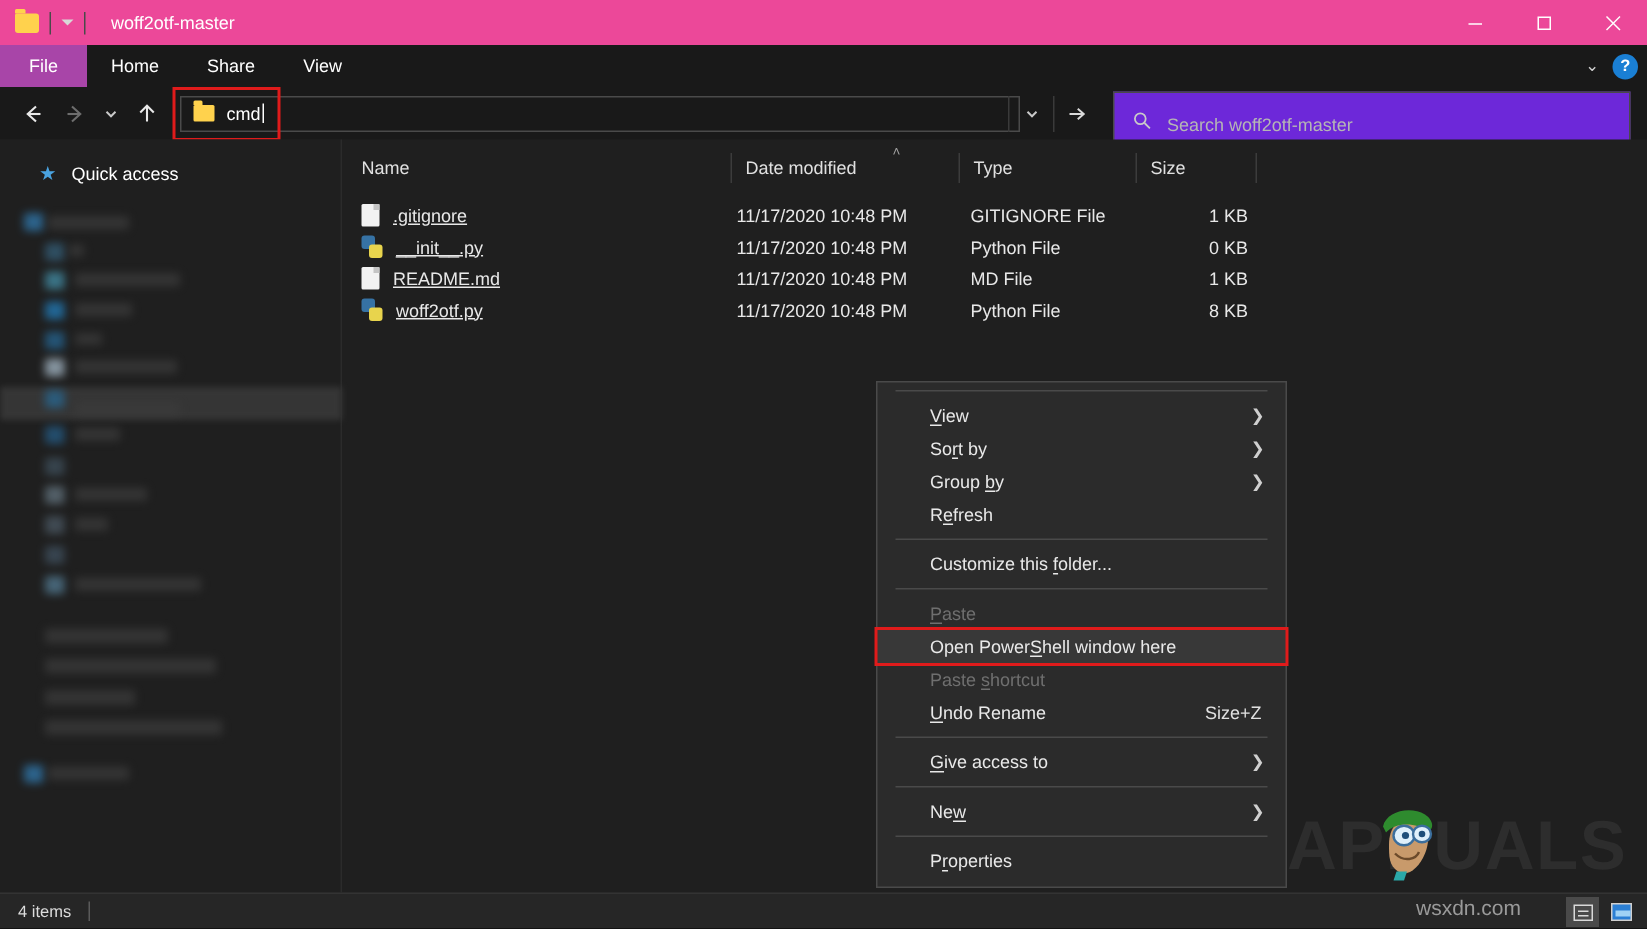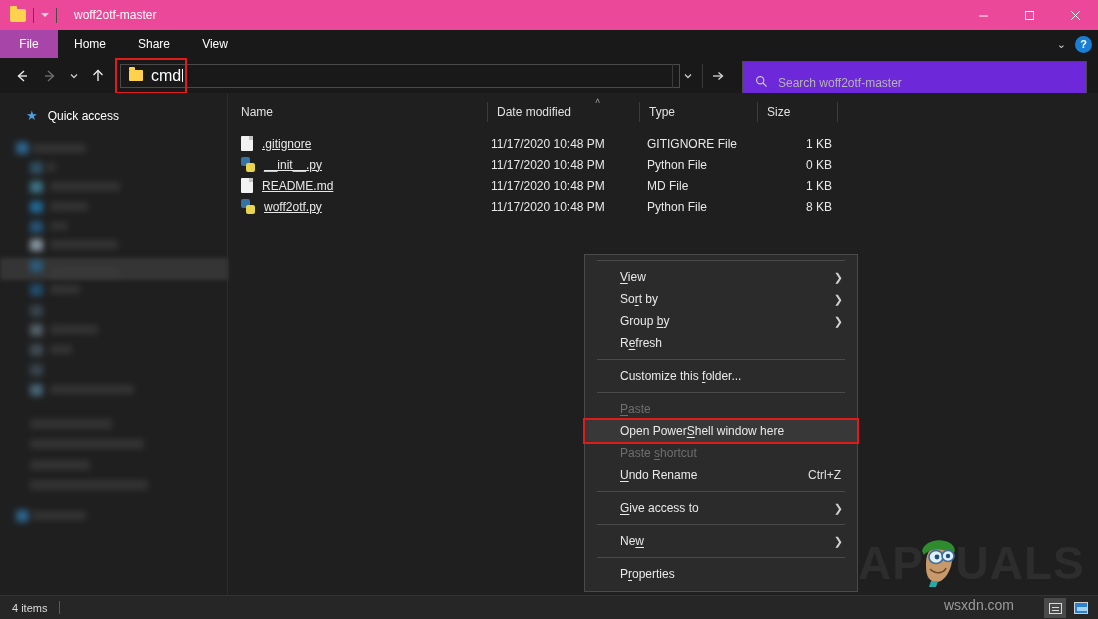--- a/index.html
+++ b/index.html
@@ -109,21 +109,21 @@
   .addr-folder {
     width: 14px; height: 11px;
     background: #ffd24d; border-radius: 1px;
     position: relative; flex: none;
   }
   .addr-folder::before {
     content: ""; position: absolute; top: -3px; left: 0;
     width: 6px; height: 3px; background: #ffd24d; border-radius: 1px 1px 0 0;
   }
   .addr-text {
-    margin-left: 8px; font-size: 16px; color: #ffffff;
+    margin-left: 8px; font-size: 12px; color: #ffffff;
   }
   .addr-caret {
     display: inline-block; width: 1px; height: 13px;
     background: #ffffff; margin-left: 1px; vertical-align: -2px;
   }
   .addr-redbox {
     position: absolute; left: -5px; top: -6px;
     width: 72px; height: 36px;
     border: 2px solid #e01b1b;
     pointer-events: none;
@@ -626,21 +626,21 @@
         <span>Open Power<u>S</u>hell window here</span>
       </div>
       <div class="ctx-redbox"></div>
     </div>
 
     <div class="ctx-item disabled">
       <span>Paste <u>s</u>hortcut</span>
     </div>
     <div class="ctx-item">
       <span><u>U</u>ndo Rename</span>
-      <span class="ctx-accel">Ctrl+Z</span>
+      <span class="ctx-accel">Size+Z</span>
     </div>
 
     <div class="ctx-sep"></div>
 
     <div class="ctx-item">
       <span><u>G</u>ive access to</span>
       <span class="ctx-arrow">❯</span>
     </div>
 
     <div class="ctx-sep"></div>

